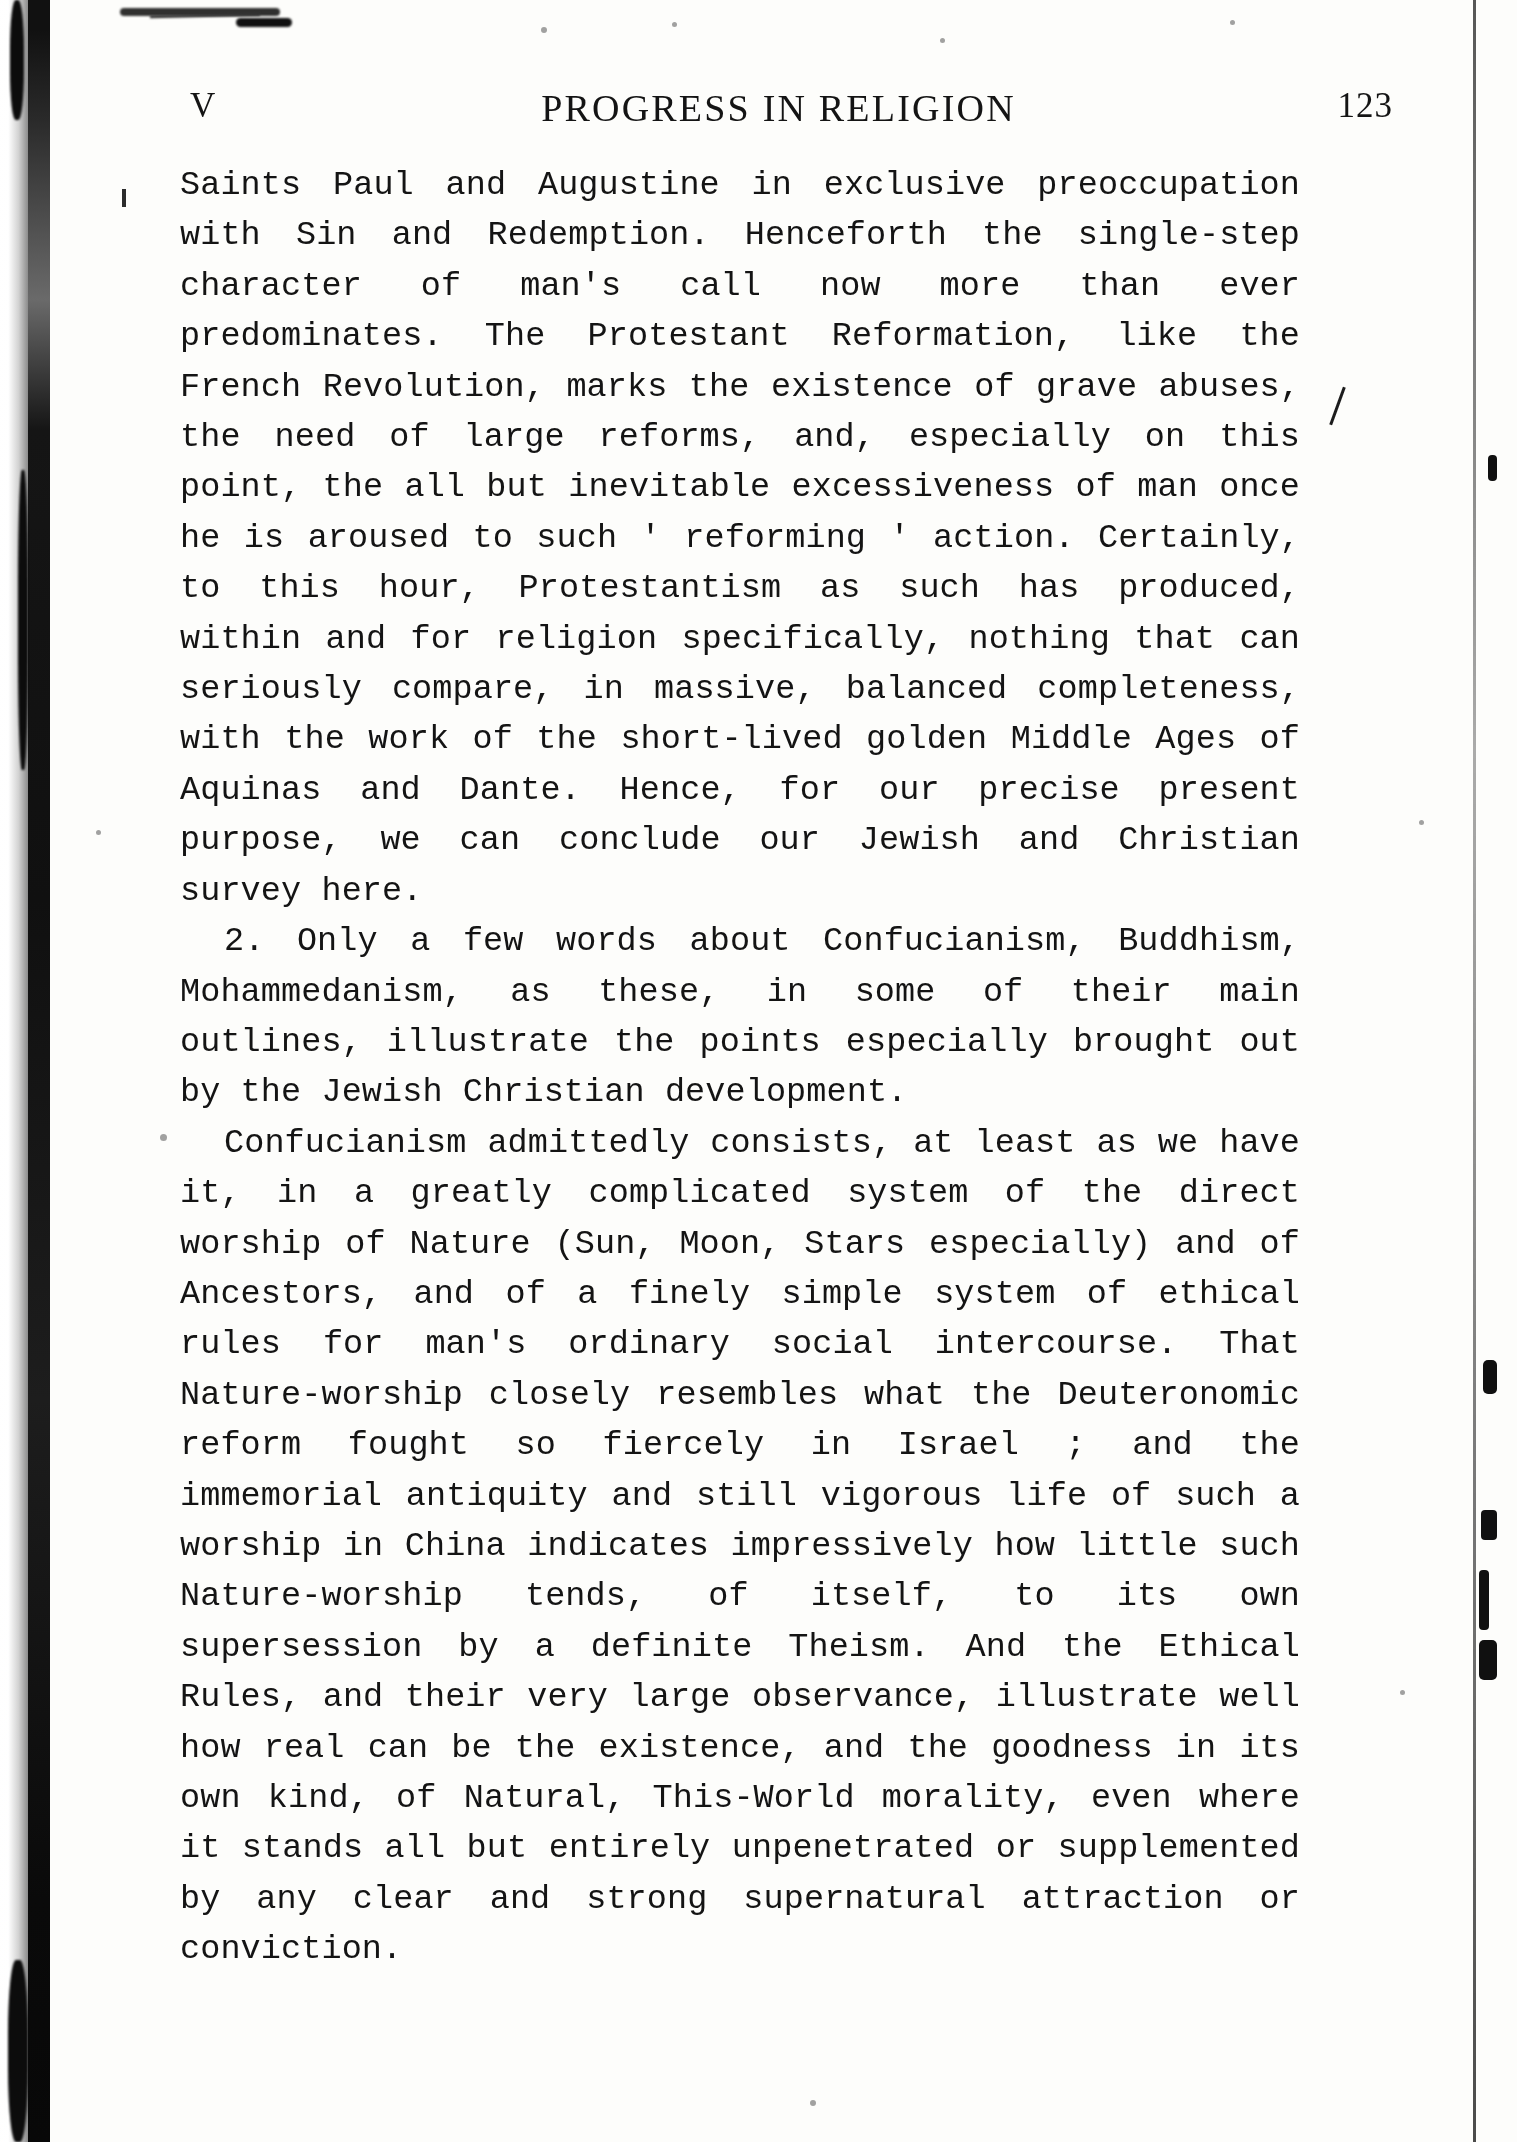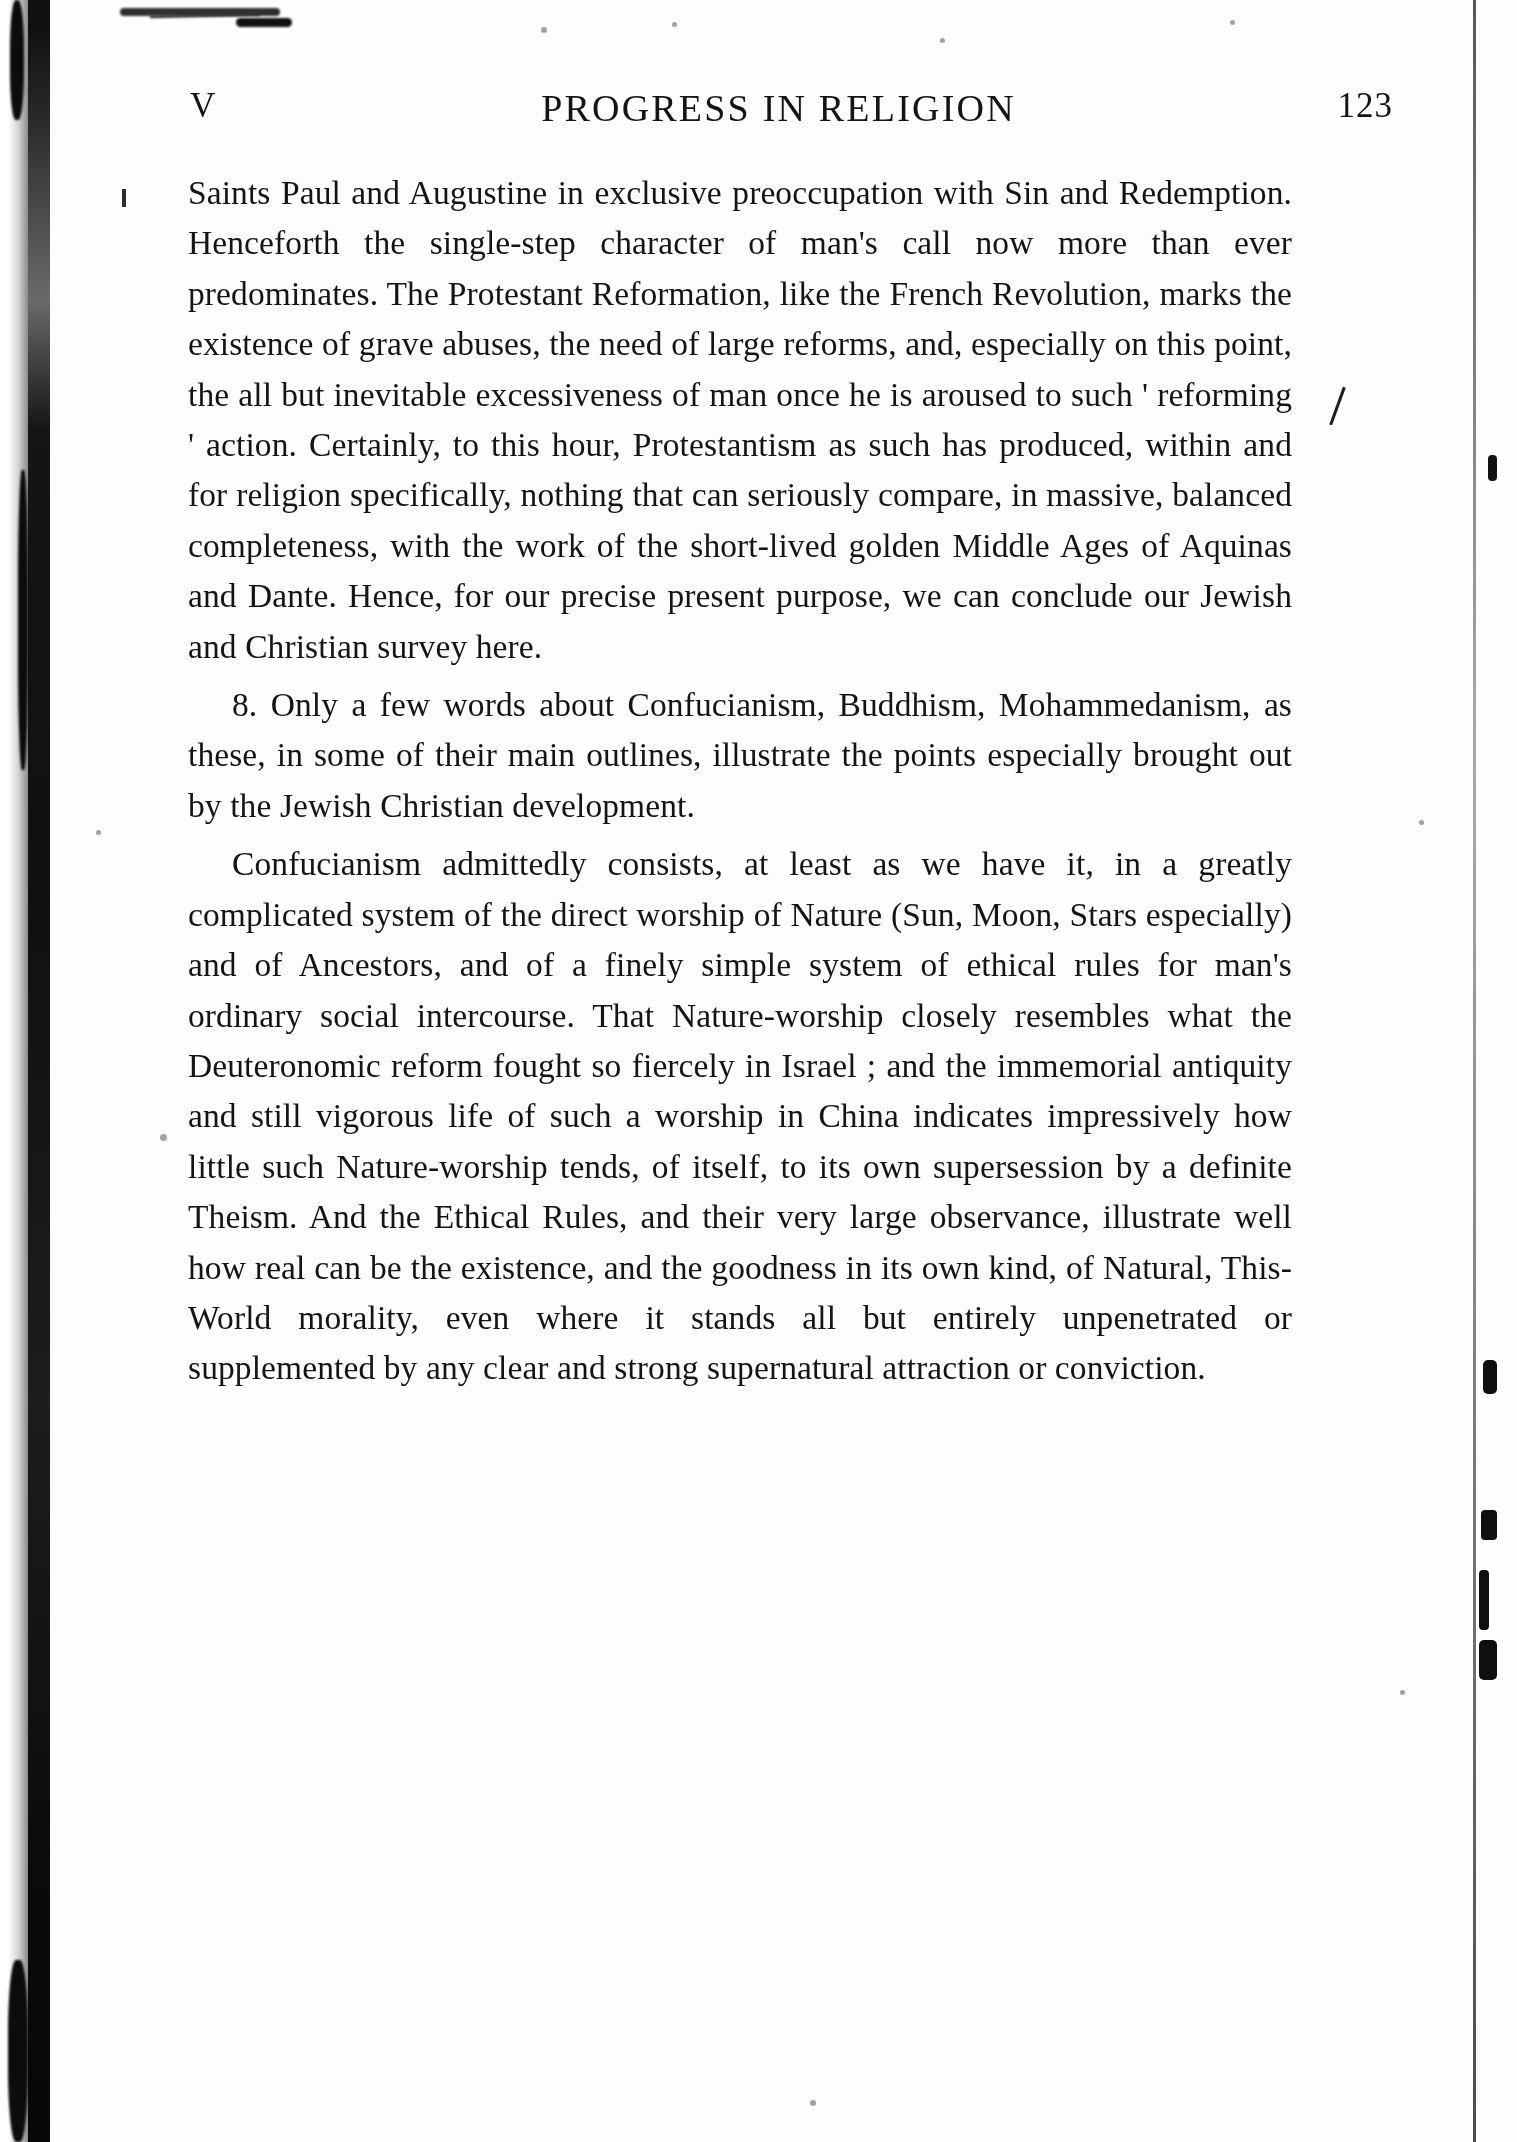--- a/index.html
+++ b/index.html
@@ -132,26 +132,27 @@
   }
 
   
   .body-col {
     position: absolute;
     top: 160px;
     left: 180px;
     width: 1120px;
   }
   p.para {
-    margin: 8px;
+    margin: 0;
     font-size: 33.5px;
     line-height: 50.4px;
     text-align: justify;
     text-justify: inter-word;
     letter-spacing: 0.1px;
+    font-family: Liberation Mono, monospace;
   }
   p.indent {
     text-indent: 44px;
   }
   .looser { word-spacing: 6px; }
 
   
   .tick {
     position: absolute;
     background: #2c2c2c;
@@ -193,17 +194,17 @@
   <div class="tick" style="left:122px;top:189px;width:4px;height:18px;"></div>
 
   <div class="running-head">
     <div class="rh-chapter">V</div>
     <div class="rh-title">PROGRESS IN RELIGION</div>
     <div class="rh-folio">123</div>
   </div>
 
   <div class="body-col">
     <p class="para">Saints Paul and Augustine in exclusive preoccupation with Sin and Redemption.  Henceforth the single-step character of man's call now more than ever predominates. The Protestant Reformation, like the French Revolution, marks the existence of grave abuses, the need of large reforms, and, especially on this point, the all but inevitable excessiveness of man once he is aroused to such ' reforming ' action.  Certainly, to this hour, Protestantism as such has produced, within and for religion specifically, nothing that can seriously compare, in massive, balanced completeness, with the work of the short-lived golden Middle Ages of Aquinas and Dante.  Hence, for our precise present purpose, we can conclude our Jewish and Christian survey here.</p>
-    <p class="para indent">8. Only a few words about Confucianism, Buddhism, Mohammedanism, as these, in some of their main outlines, illustrate the points especially brought out by the Jewish Christian development.</p>
+    <p class="para indent">2. Only a few words about Confucianism, Buddhism, Mohammedanism, as these, in some of their main outlines, illustrate the points especially brought out by the Jewish Christian development.</p>
     <p class="para indent">Confucianism admittedly consists, at least as we have it, in a greatly complicated system of the direct worship of Nature (Sun, Moon, Stars especially) and of Ancestors, and of a finely simple system of ethical rules for man's ordinary social intercourse.  That Nature-worship closely resembles what the Deuteronomic reform fought so fiercely in Israel ; and the immemorial antiquity and still vigorous life of such a worship in China indicates impressively how little such Nature-worship tends, of itself, to its own supersession by a definite Theism.  And the Ethical Rules, and their very large observance, illustrate well how real can be the existence, and the goodness in its own kind, of Natural, This-World morality, even where it stands all but entirely unpenetrated or supplemented by any clear and strong supernatural attraction or conviction.</p>
   </div>
 
 </div>
 
 </body></html>

